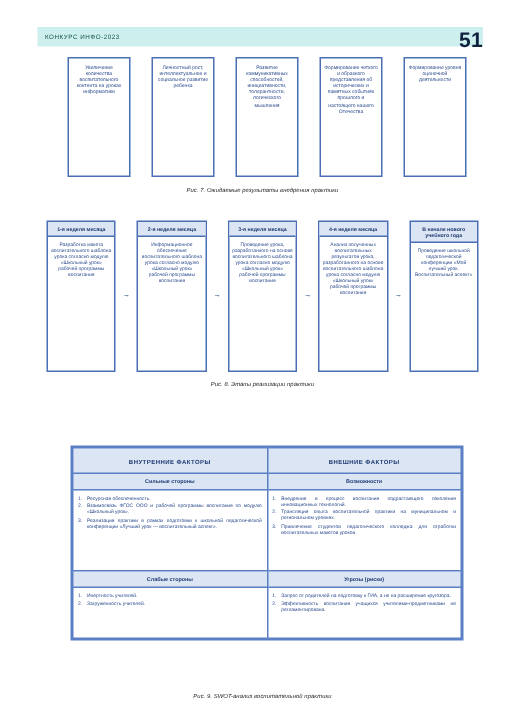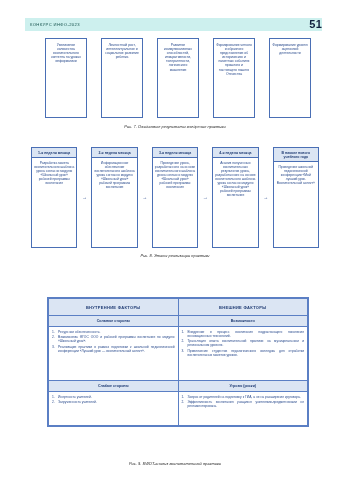--- a/index.html
+++ b/index.html
@@ -5,21 +5,21 @@
   html,body{margin:0;padding:0;background:#ffffff;}
   body{width:350px;height:477px;position:relative;overflow:hidden;
        font-family:"Liberation Sans","DejaVu Sans",sans-serif;
        -webkit-font-smoothing:antialiased;}
 
   
   .runhead{position:absolute;left:25px;top:18px;width:297px;height:13px;
            background:#cdf0ee;display:flex;align-items:center;}
   .runhead-title{font-size:4.2px;letter-spacing:.35px;color:#15514c;
                  padding-left:5px;white-space:nowrap;}
-  .pagenum{position:absolute;right:0px;top:-0.5px;font-size:11px;font-weight:bold;
+  .pagenum{position:absolute;right:0px;top:-0.5px;font-size:14px;font-weight:bold;
            color:#10203f;letter-spacing:.2px;}
 
   
   .caption{position:absolute;width:350px;text-align:center;font-style:italic;
            font-size:3.9px;color:#1a1a1a;letter-spacing:.05px;}
 
   
   .fig7{position:absolute;left:45px;top:38px;width:266px;height:80px;
         display:flex;justify-content:space-between;}
   .fig7 .bx{width:42px;border:0.5px solid #4a6fb5;background:#ffffff;

